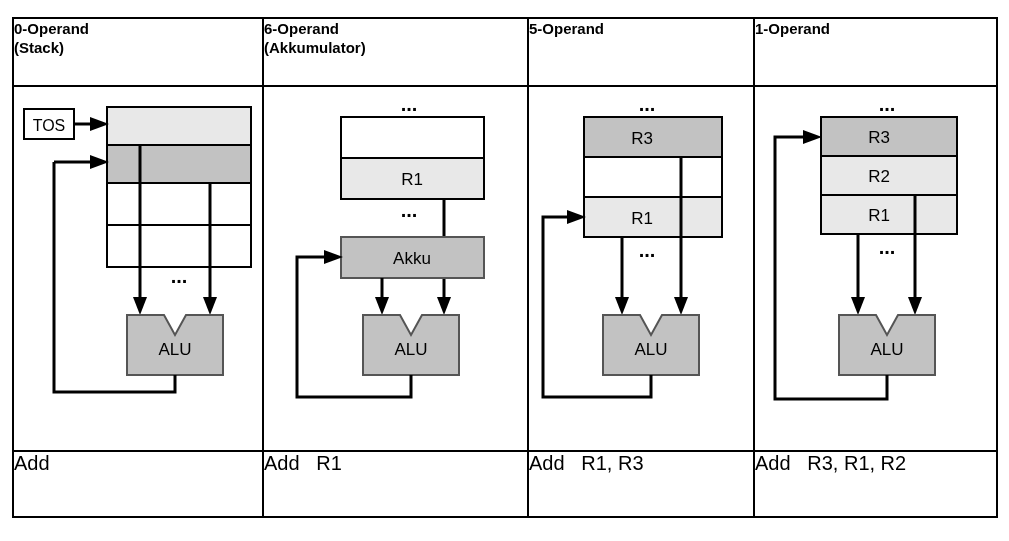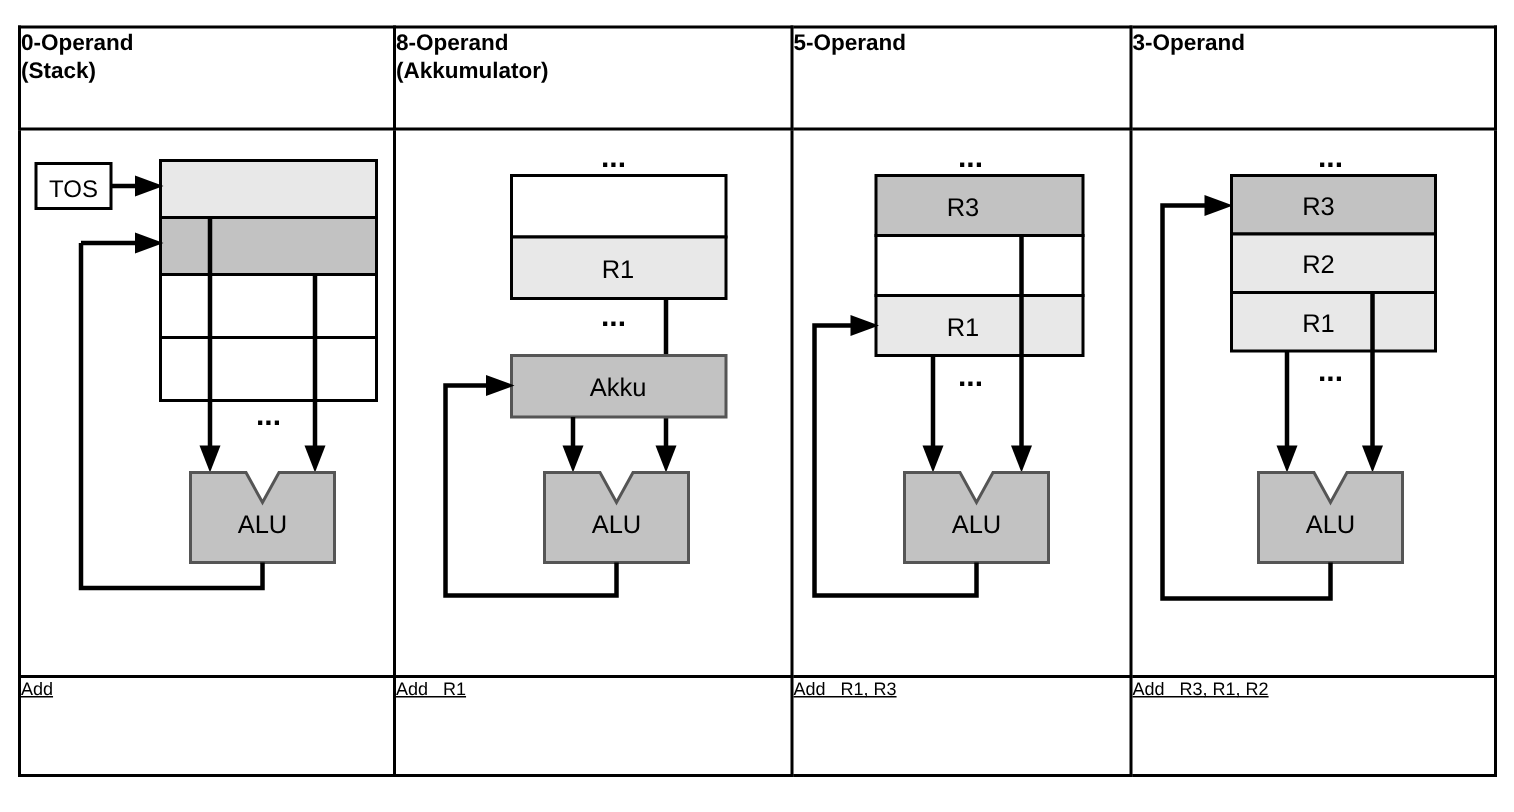--- a/index.html
+++ b/index.html
@@ -23,27 +23,26 @@
     color:#000;
     padding:10px 0 8px 18px;
     line-height:19px;
     height:61px;
     vertical-align:top;
     white-space:pre-line;
   }
   td.diag{height:338px;background:#ffffff;padding:0;overflow:hidden;}
   td.instr{
     background:#E9E9C8;
-    font-size:12px;
+    font-size:20px;
     color:#000;
     padding-left:18px;
     height:59px;
     vertical-align:middle;
     white-space:pre;
-    text-decoration:underline;
   }
   .c0{width:250px;}
   .c1{width:265px;}
   .c2{width:226px;}
   .c3{width:243px;}
   .diagbox{position:relative;width:100%;height:338px;}
   svg.panel{display:block;}
 </style>
 </head>
 <body>
@@ -55,24 +54,24 @@
       <col class="c0">
         <col class="c1">
         <col class="c2">
         <col class="c3">
     </colgroup>
 
     <tbody>
         <tr>
       <td class="hdr">0-Operand
 (Stack)</td>
-      <td class="hdr">8-Operand
+      <td class="hdr">6-Operand
 (Akkumulator)</td>
       <td class="hdr">5-Operand</td>
-      <td class="hdr">3-Operand</td>
+      <td class="hdr">1-Operand</td>
     </tr>
 
     <tr>
 
       <td class="diag">
         <div class="diagbox">
         <svg class="panel" width="246" height="338" viewBox="0 0 246 338">
 
           <rect x="93" y="20" width="144" height="38" fill="#E8E8E8" stroke="#000" stroke-width="2"></rect>
           <rect x="93" y="58" width="144" height="38" fill="#C2C2C2" stroke="#000" stroke-width="2"></rect>

